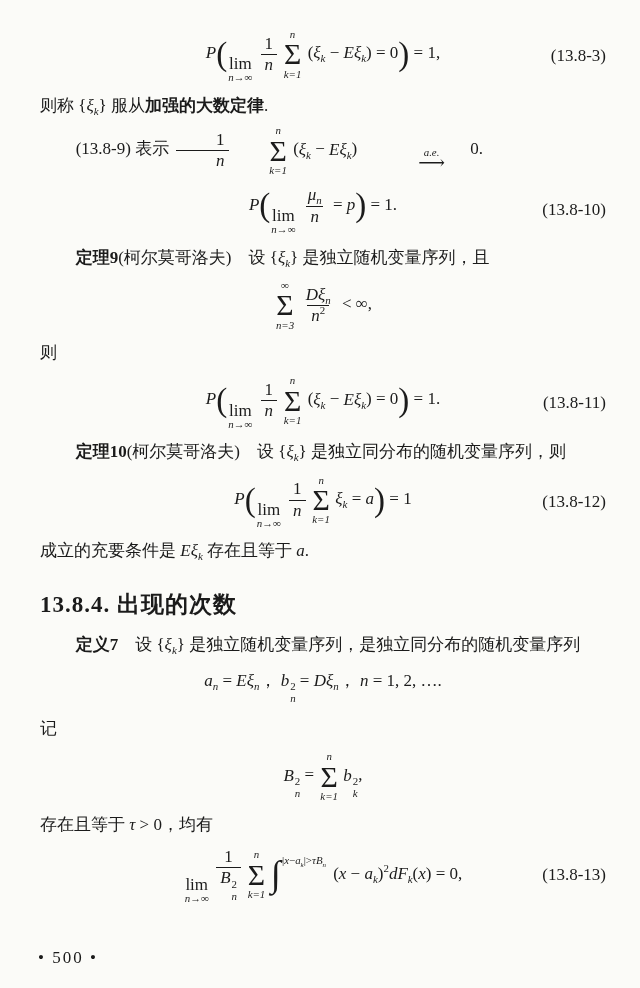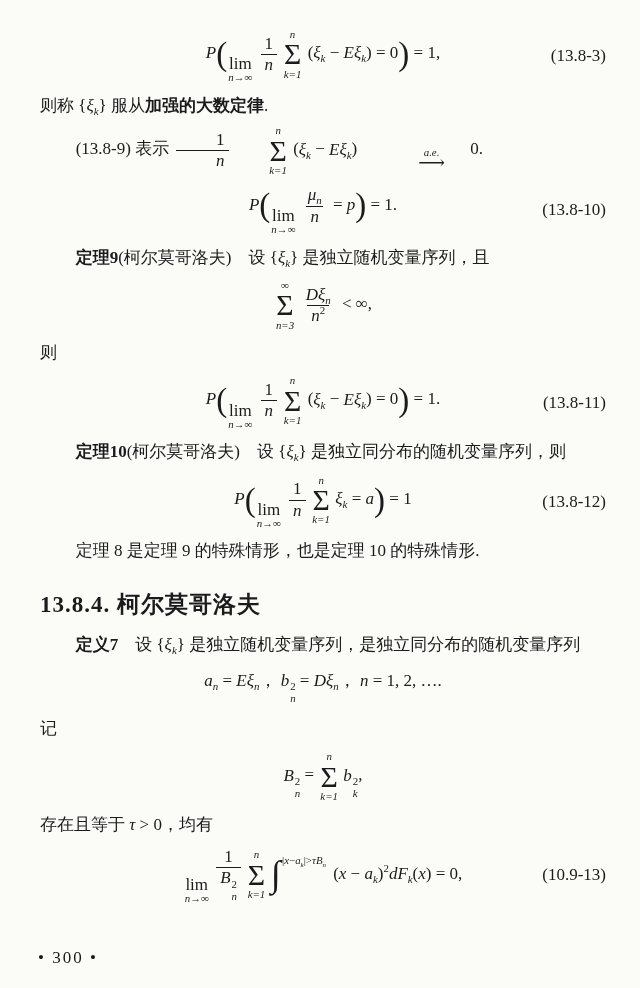--- a/index.html
+++ b/index.html
@@ -121,22 +121,22 @@
           </span><span class="spc" style="width: 0.25em;"></span><span class="frac">
             <span class="num"><span>1</span></span>
             <span class="den"><span class="it">n</span></span>
           </span><span class="spc" style="width: 0.1em;"></span><span class="stk sum">
             <span class="sm it">n</span>
             <span class="sig">Σ</span>
             <span class="sm it">k=1</span>
           </span><span class="spc" style="width: 0.2em;"></span><span><span class="it">ξ</span><sub class="sm it">k</sub></span><span> = </span><span class="it">a</span><span class="big">)</span><span> = 1</span></span>
         <span class="eqno">(13.8-12)</span>
       </div>
-      <p class="ind"><span>定理 8 是定理 9 的特殊情形，也是定理 10 的特殊情形.</span></p>
-      <h2>13.8.4. 柯尔莫哥洛夫</h2>
+      <p><span>成立的充要条件是 </span><span><span class="it">Eξ</span><sub class="sm it">k</sub></span><span> 存在且等于 </span><span class="it">a</span><span>.</span></p>
+      <h2>13.8.4. 出现的次数</h2>
       <p class="ind"><span class="bld">定义7</span><span>　设 {</span><span><span class="it">ξ</span><sub class="sm it">k</sub></span><span>} 是独立随机变量序列，是独立同分布的随机变量序列</span></p>
       <div class="eq">
         <span class="eq-math"><span><span class="it">a</span><sub class="sm it">n</sub></span><span> = </span><span><span class="it">Eξ</span><sub class="sm it">n</sub></span><span>， </span><span><span class="it">b</span><span class="ssk">
               <span>2</span>
               <span class="it">n</span>
             </span></span><span> = </span><span><span class="it">Dξ</span><sub class="sm it">n</sub></span><span>， </span><span class="it">n</span><span> = 1, 2, ….</span></span>
       </div>
       <p><span>记</span></p>
       <div class="eq">
         <span class="eq-math"><span><span class="it">B</span><span class="ssk">
@@ -166,17 +166,17 @@
             <span class="sm it">n</span>
             <span class="sig">Σ</span>
             <span class="sm it">k=1</span>
           </span><span class="spc" style="width: 0.1em;"></span><span class="intw">
             <span class="isig">∫</span>
             <span class="ibnds">
               <span class="it"></span>
               <span><span>|</span><span class="it">x</span><span>−</span><span><span class="it">a</span><sub class="sm it">k</sub></span><span>|&gt;</span><span class="it">τ</span><span><span class="it">B</span><sub class="sm it">n</sub></span></span>
             </span>
           </span><span class="spc" style="width: 0.3em;"></span><span>(</span><span class="it">x</span><span> − </span><span><span class="it">a</span><sub class="sm it">k</sub></span><span><span>)</span><sup class="sm">2</sup></span><span class="it">d</span><span><span class="it">F</span><sub class="sm it">k</sub></span><span>(</span><span class="it">x</span><span>) = 0,</span></span>
-        <span class="eqno">(10.9-13)</span>
+        <span class="eqno">(13.8-13)</span>
       </div>
     </div>
-  <div class="pageno">• 300 •</div>
+  <div class="pageno">• 500 •</div>
 </div>
 
 </body></html>

